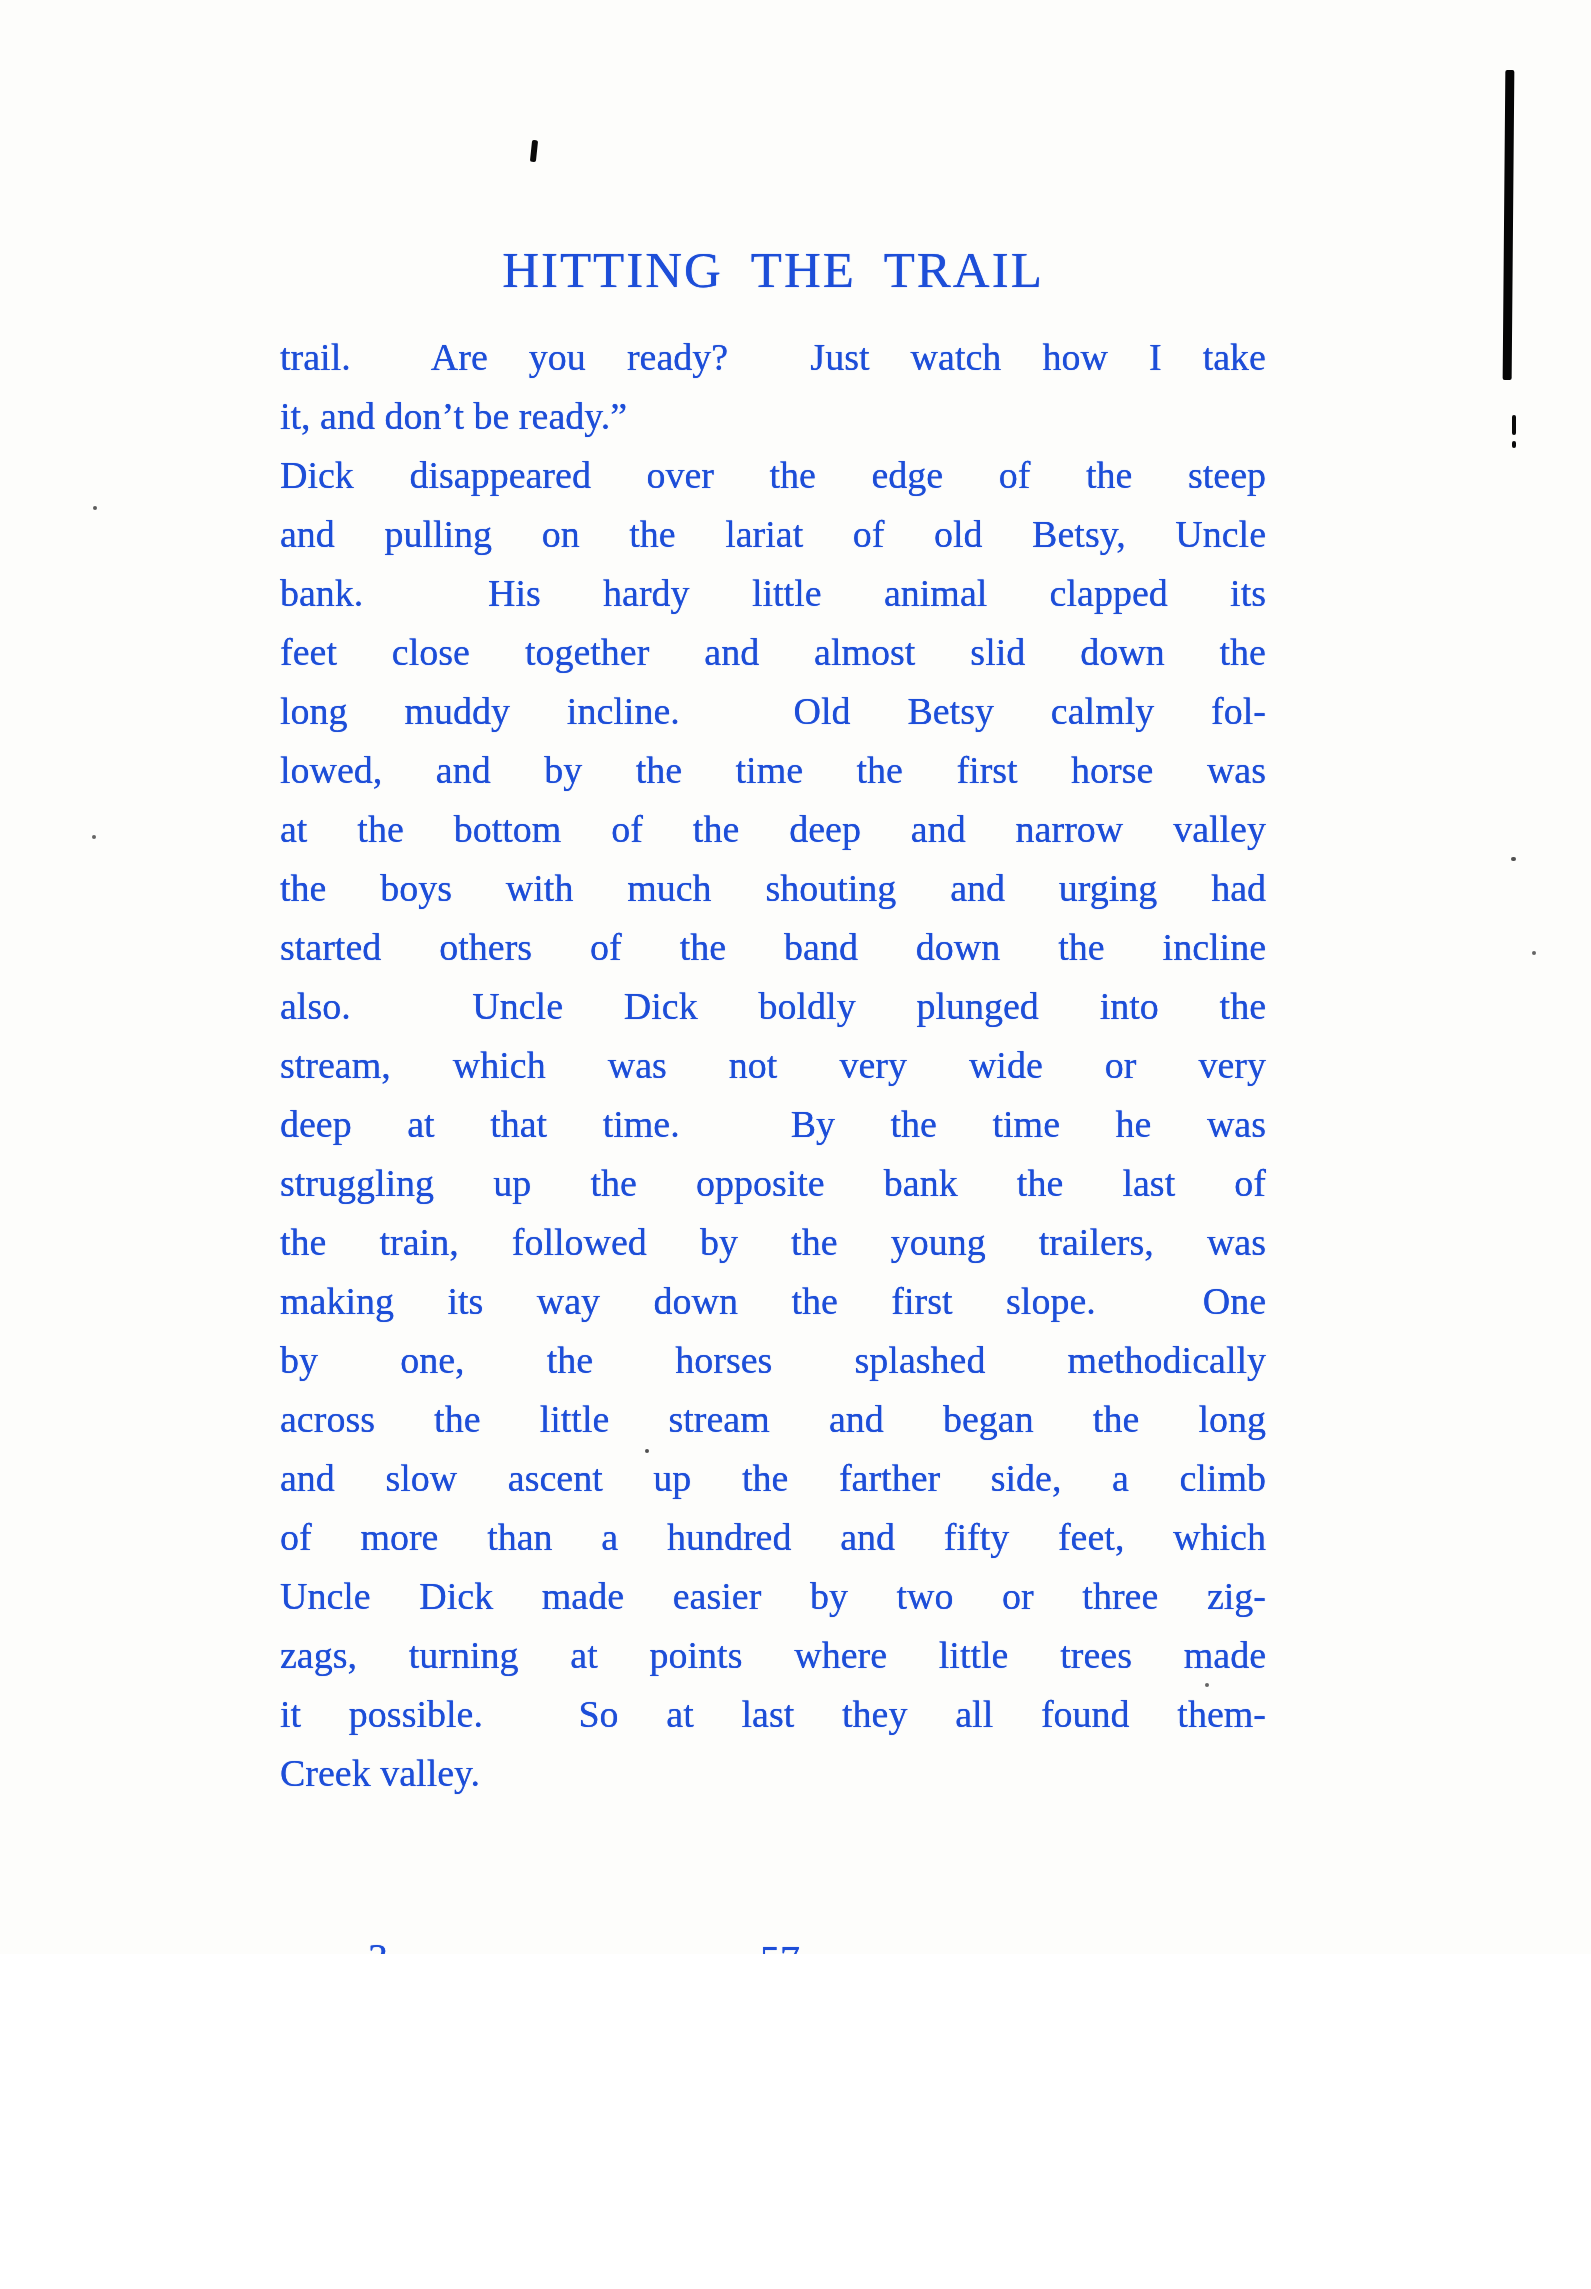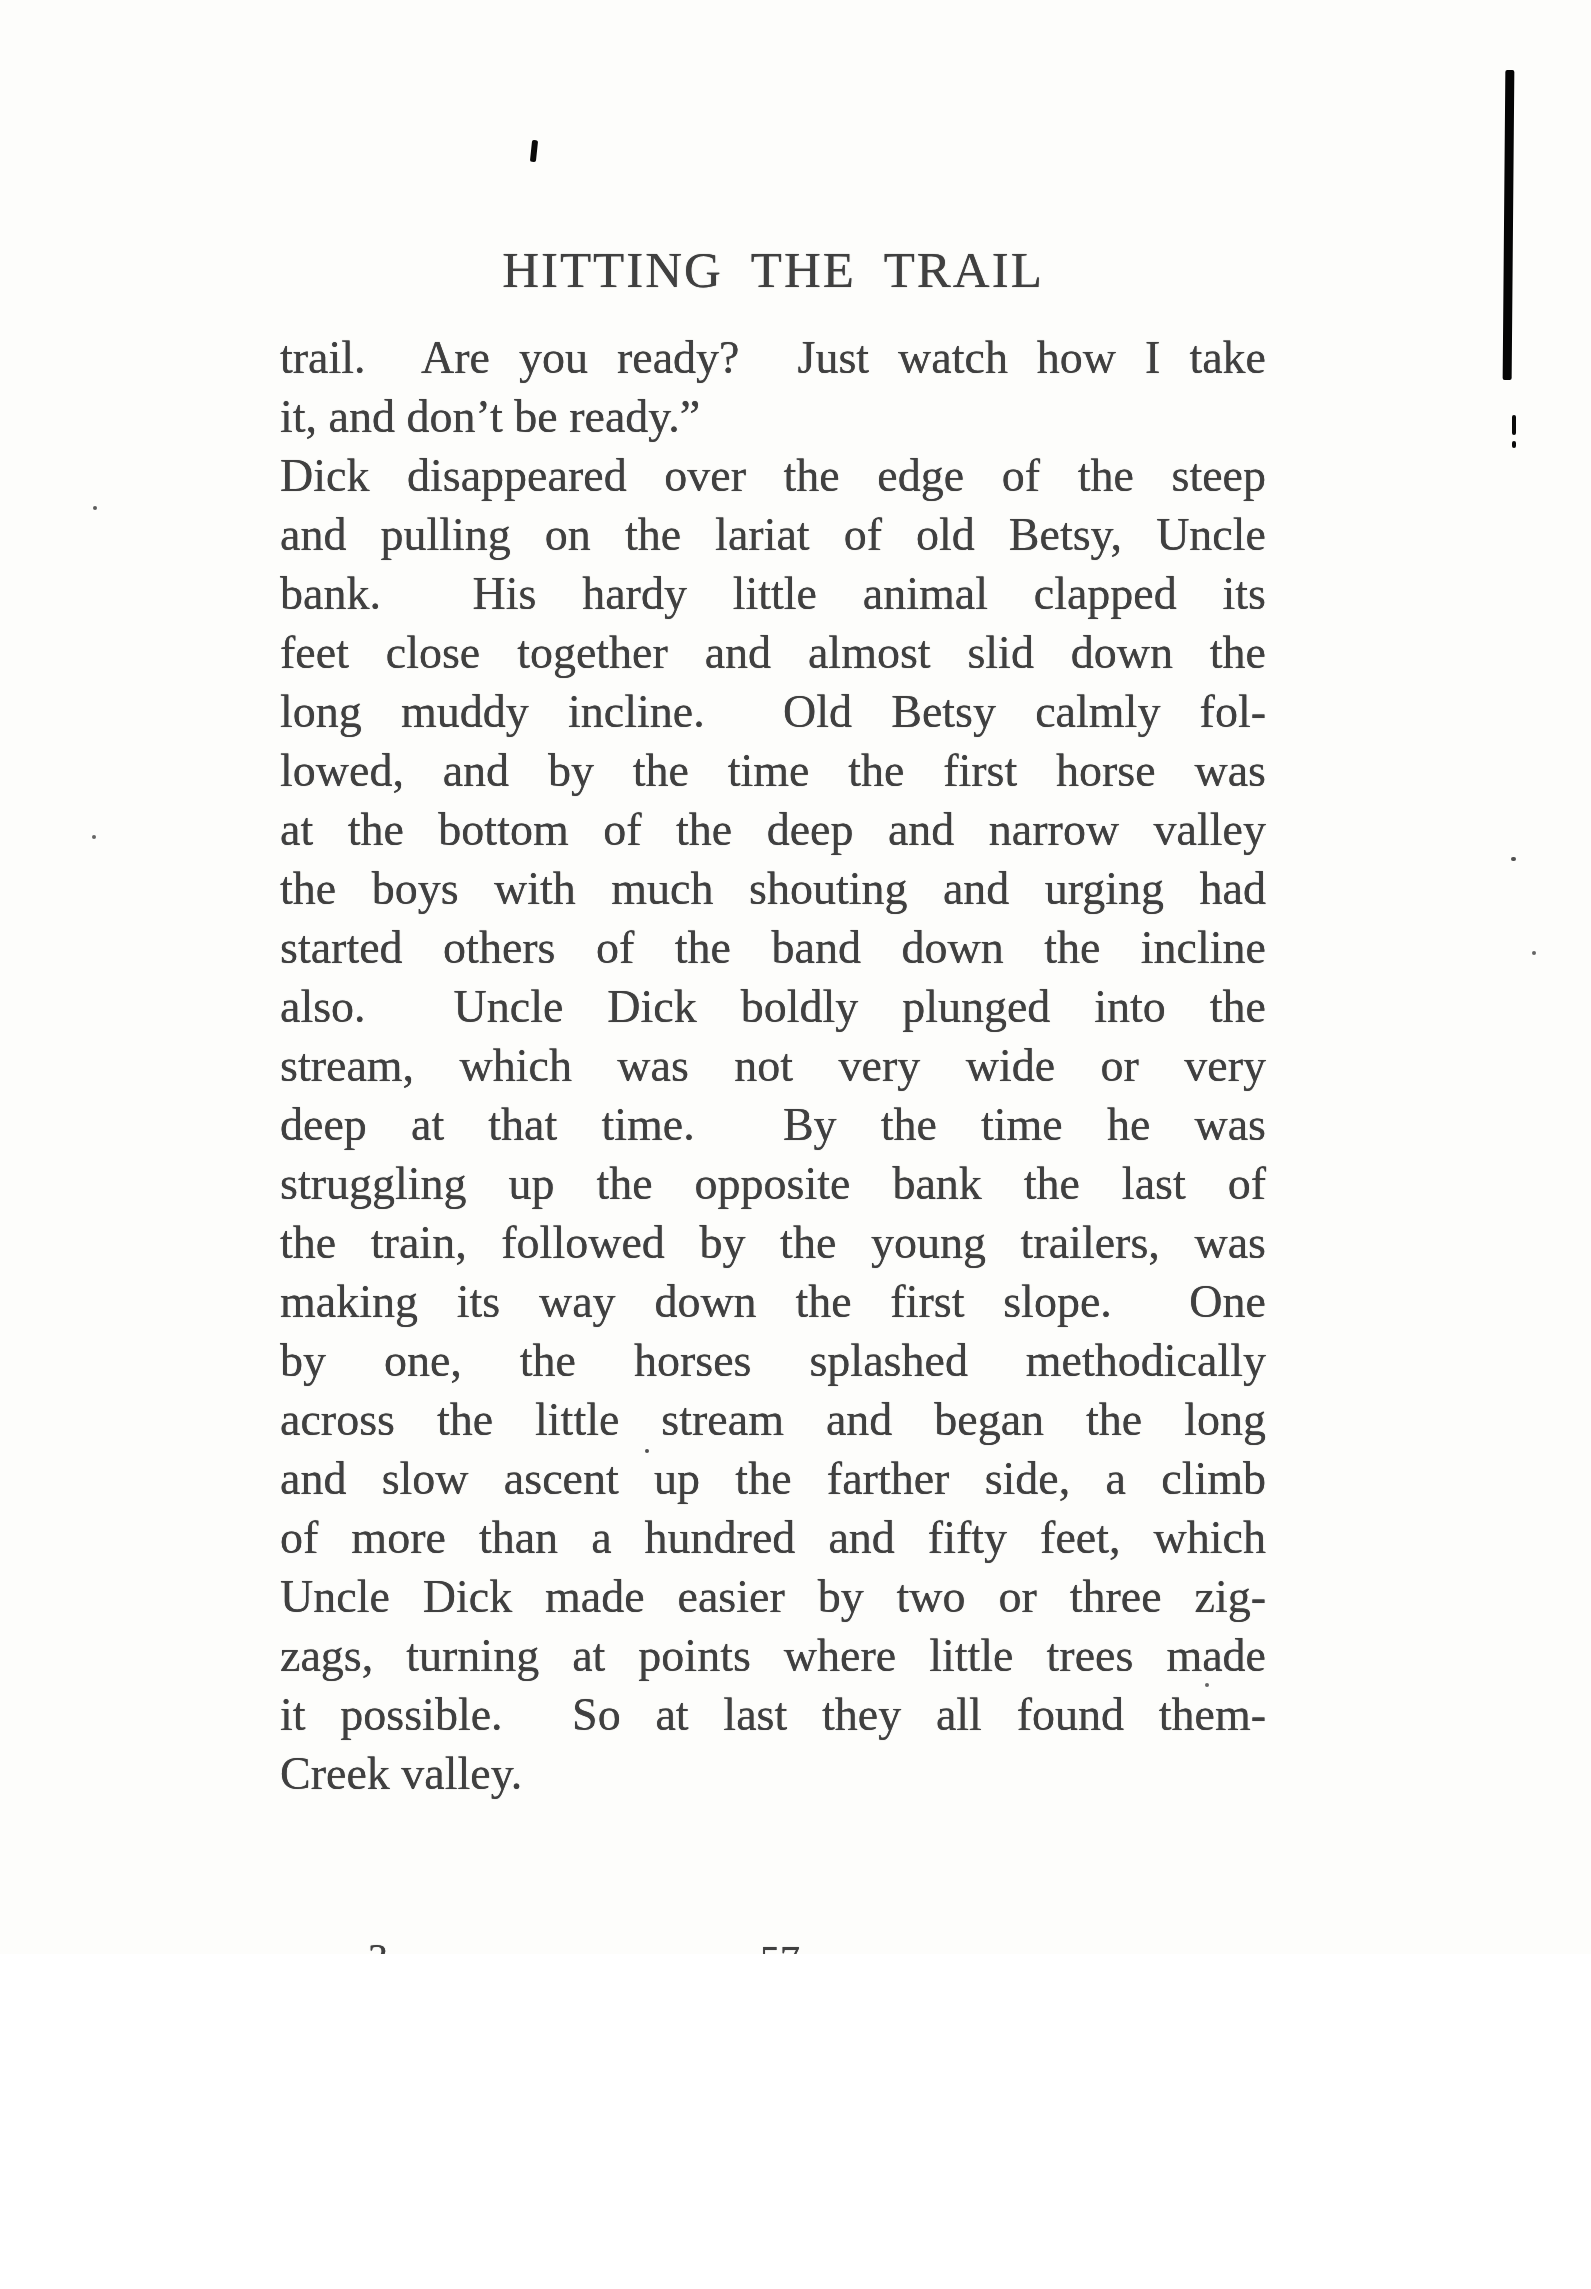--- a/index.html
+++ b/index.html
@@ -3,42 +3,42 @@
 <meta charset="utf-8">
 <style>
   html, body { margin: 0; padding: 0; }
   .page {
     position: relative;
     width: 1592px;
     height: 1954px;
     background: #fdfdfb;
     overflow: hidden;
     font-family: "Liberation Serif", serif;
-    color: #404040;
+    color: #1d4ed8;
   }
   .title {
     position: absolute;
     left: 280px;
     top: 241px;
     width: 986px;
     margin: 0;
     text-align: center;
     font-size: 51px;
     font-weight: 400;
     letter-spacing: 2px;
     word-spacing: 14px;
     text-shadow: 0 0 0.8px currentColor;
     white-space: nowrap;
   }
   .textblock {
     position: absolute;
     left: 280px;
     top: 328px;
     width: 986px;
-    font-size: 46px;
+    font-size: 38px;
     line-height: 59px;
     text-shadow: 0 0 0.7px currentColor;
   }
   .line {
     height: 59px;
     text-align: justify;
     text-align-last: justify;
     white-space: nowrap;
   }
   .line.end {

